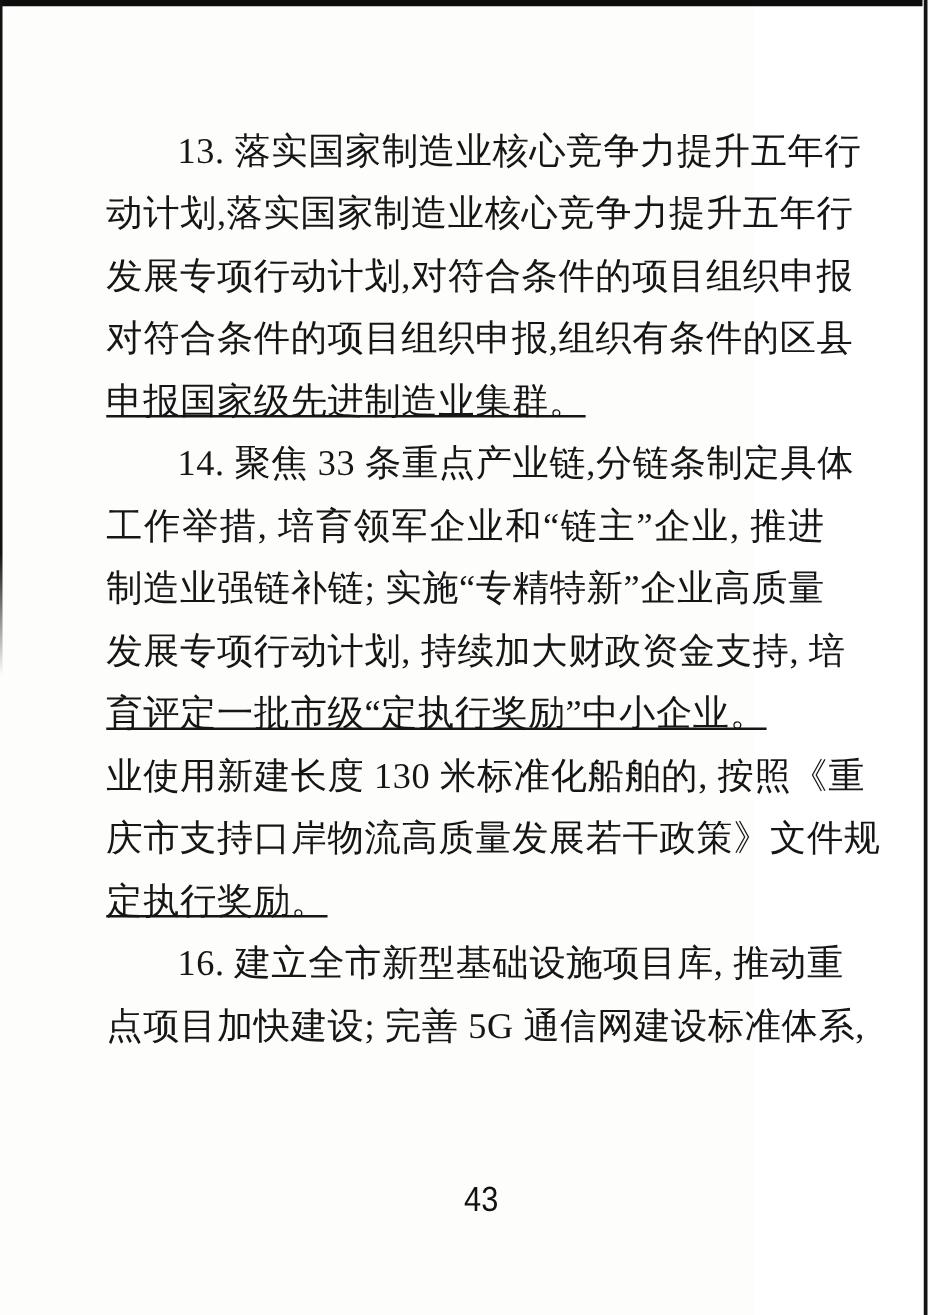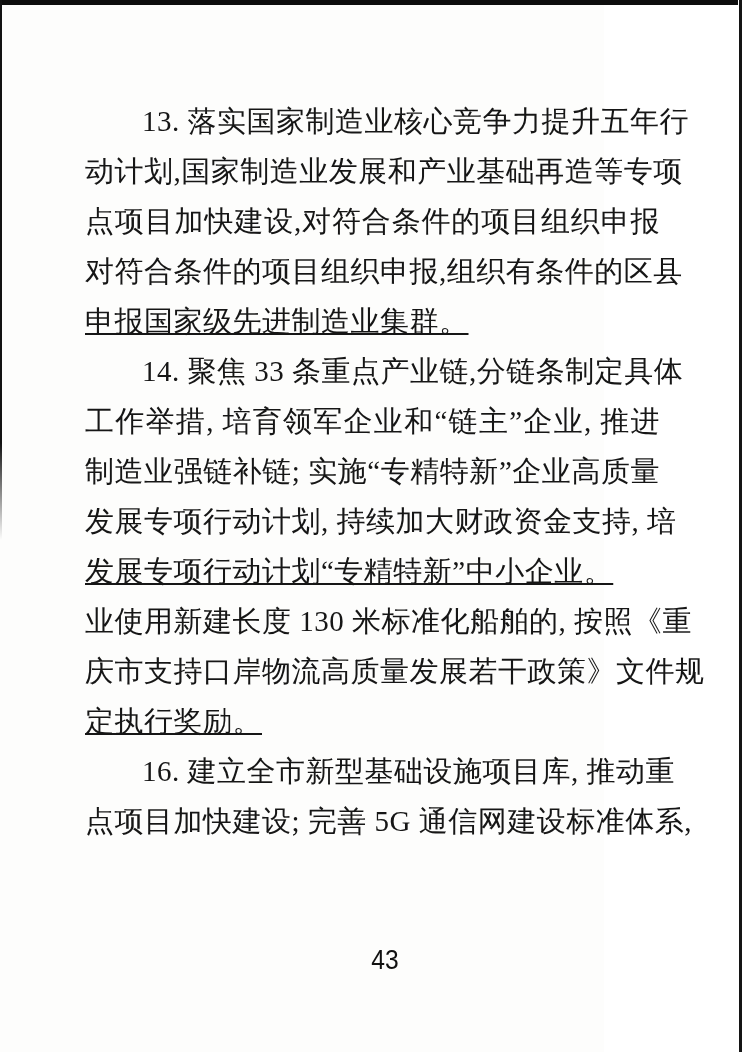--- a/index.html
+++ b/index.html
@@ -70,31 +70,31 @@
 <body>
 
 <div class="page">
   <div class="border-top"></div>
   <div class="border-right"></div>
   <div class="border-left"></div>
 
   <main class="text-block" id="paragraphs">
       <div class="paragraph">
         <div class="text-line indent">13. 落实国家制造业核心竞争力提升五年行</div>
-        <div class="text-line">动计划,国家制造业发展和产业基础再造等专项</div>
-        <div class="text-line">点项目加快建设,对符合条件的项目组织申报</div>
+        <div class="text-line">动计划,落实国家制造业核心竞争力提升五年行</div>
+        <div class="text-line">发展专项行动计划,对符合条件的项目组织申报</div>
         <div class="text-line">对符合条件的项目组织申报,组织有条件的区县</div>
         <div class="text-line para-end">申报国家级先进制造业集群。</div>
       </div>
       <div class="paragraph">
         <div class="text-line indent">14. 聚焦 33 条重点产业链,分链条制定具体</div>
         <div class="text-line">工作举措, 培育领军企业和“链主”企业, 推进</div>
         <div class="text-line">制造业强链补链; 实施“专精特新”企业高质量</div>
         <div class="text-line">发展专项行动计划, 持续加大财政资金支持, 培</div>
-        <div class="text-line para-end">发展专项行动计划“专精特新”中小企业。</div>
+        <div class="text-line para-end">育评定一批市级“定执行奖励”中小企业。</div>
       </div>
       <div class="paragraph">
         <div class="text-line">业使用新建长度 130 米标准化船舶的, 按照《重</div>
         <div class="text-line">庆市支持口岸物流高质量发展若干政策》文件规</div>
         <div class="text-line para-end">定执行奖励。</div>
       </div>
       <div class="paragraph">
         <div class="text-line indent">16. 建立全市新型基础设施项目库, 推动重</div>
         <div class="text-line">点项目加快建设; 完善 5G 通信网建设标准体系,</div>
       </div>

